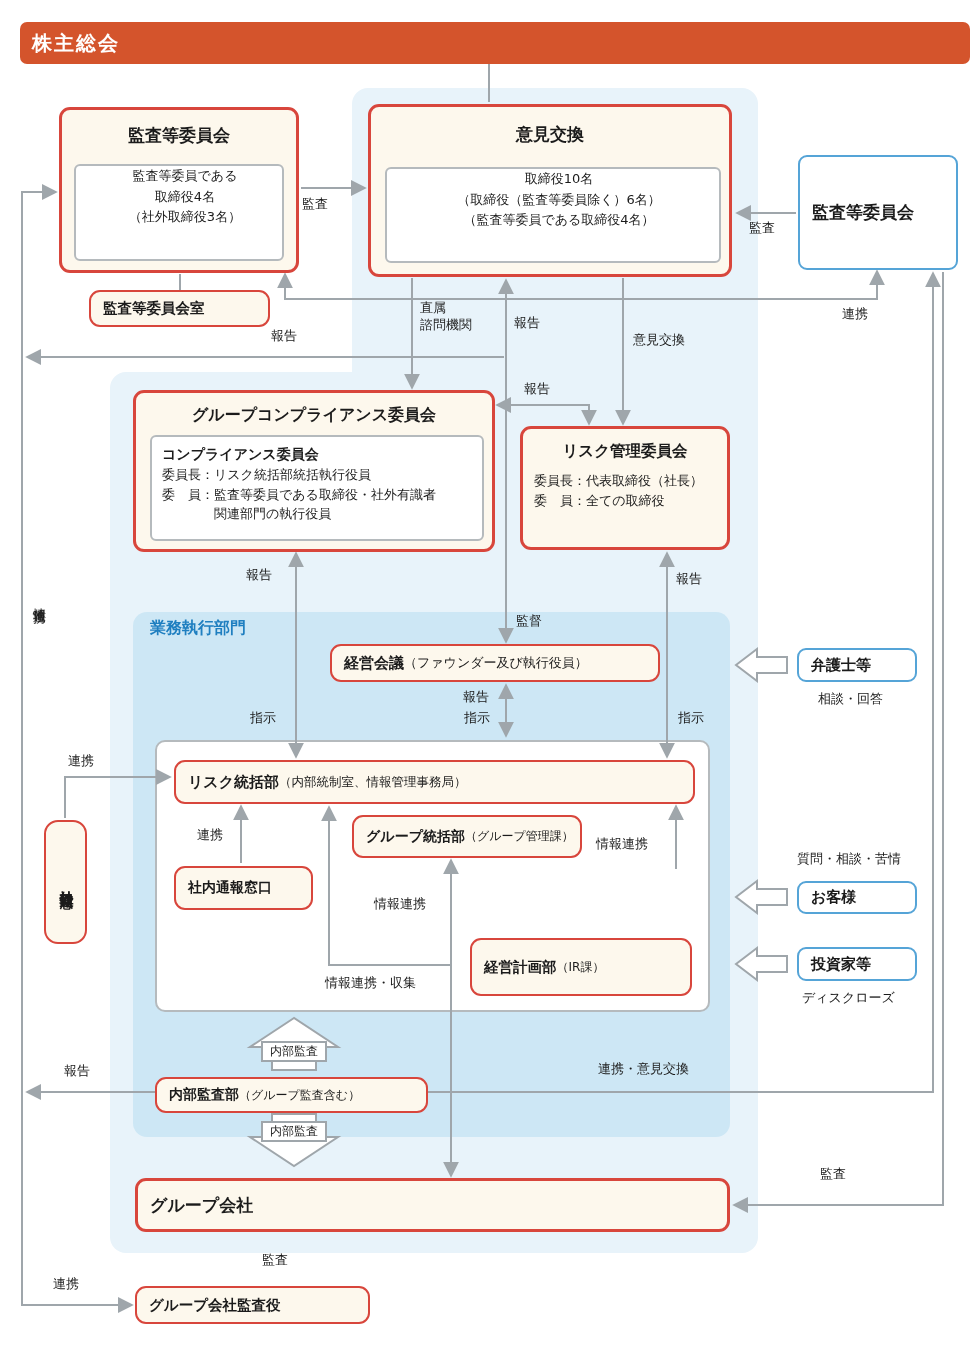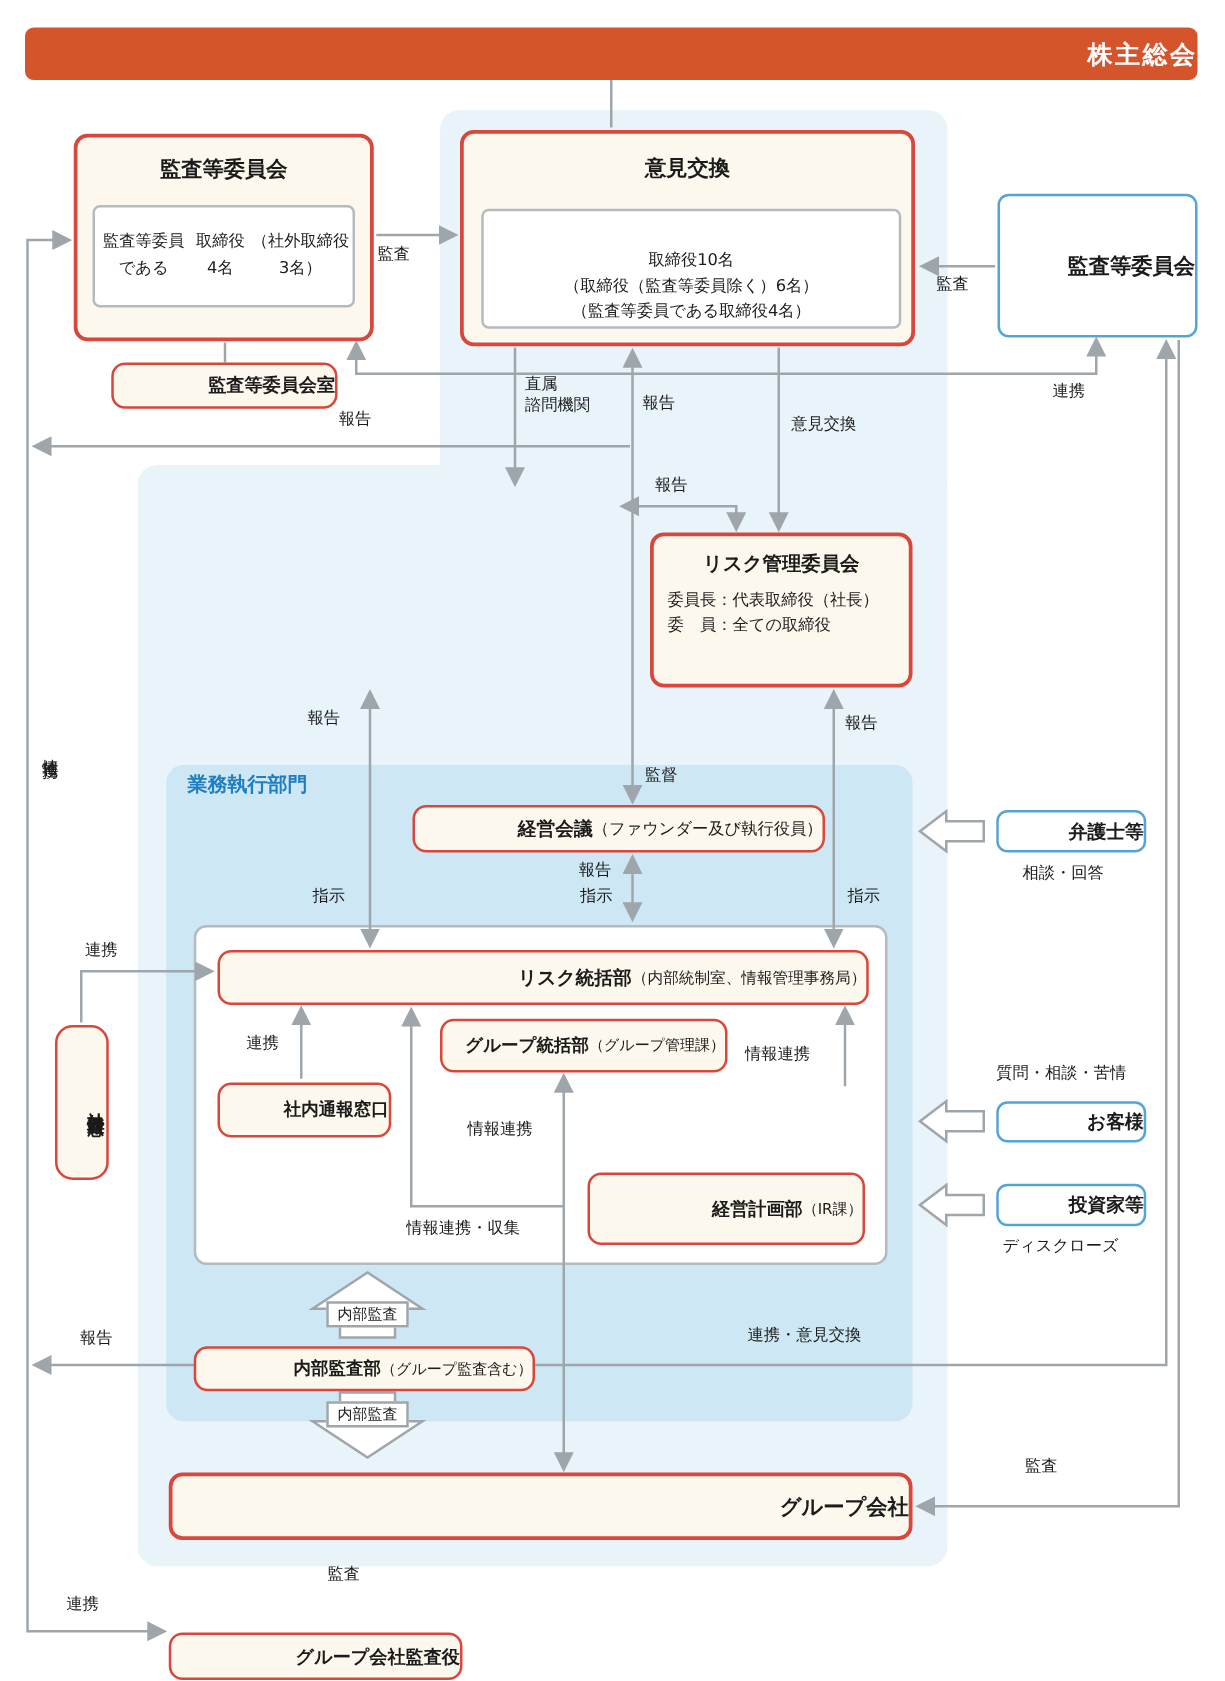--- a/index.html
+++ b/index.html
@@ -4,21 +4,21 @@
 <style>
   html,body{margin:0;padding:0;background:#fff;font-family:"DejaVu Sans","Liberation Sans",sans-serif;color:#1b1b1b;}
   #stage{position:relative;width:980px;height:1345px;background:#fff;overflow:hidden;}
   .abs{position:absolute;}
   .panel{background:#e8f3fa;border-radius:16px;}
   .panel-exec{background:#cde7f5;border-radius:14px;}
   .rbox{background:#fdf8ed;border:3px solid #d8463c;border-radius:11px;box-sizing:border-box;}
   .bbox{background:#fff;border:2px solid #55a4d7;border-radius:9px;box-sizing:border-box;}
   .subbox{background:#fff;border:2px solid #b5babd;border-radius:6px;box-sizing:border-box;}
   .wcont{background:#fff;border:2px solid #b5babd;border-radius:10px;box-sizing:border-box;}
-  .flexc{display:flex;align-items:center;justify-content:flex-end;}
+  .flexc{display:flex;align-items:center;justify-content:flex-start;padding-left:12px;}
   .ttl{font-weight:bold;font-size:17px;text-align:center;}
   .ttl16{font-weight:bold;font-size:16px;text-align:center;}
   .lbl{position:absolute;font-size:13px;white-space:pre-line;line-height:1.3;}
   .lbl-v{writing-mode:vertical-rl;text-orientation:upright;letter-spacing:1px;}
   .banner{background:#d4542c;border-radius:7px;color:#fff;font-weight:bold;font-size:20px;letter-spacing:2px;}
   .b15{font-weight:bold;font-size:15px;}
   .b14{font-weight:bold;font-size:14px;}
   .s13{font-size:13px;}
   .s12{font-size:12px;}
   .lines13{font-size:13px;line-height:1.58;text-align:center;}
@@ -75,21 +75,21 @@
       <polygon points="272,1114 316,1114 316,1137 338,1137 294,1166 250,1137 272,1137"></polygon>
     </g>
   </svg>
 
   <div class="abs banner flexc" style="left:20px;top:22px;width:938px;height:42px;">
     <span>株主総会</span>
   </div>
 
   <div class="abs rbox" style="left:59px;top:107px;width:240px;height:166px;">
     <div class="ttl" style="margin-top:14px;">監査等委員会</div>
-    <div class="abs subbox lines13 flexc" style="left:12px;top:54px;width:210px;height:82px;flex-direction:row;">
+    <div class="abs subbox lines13 flexc" style="left:12px;top:54px;width:210px;height:97px;flex-direction:column;">
       <div>監査等委員である</div>
       <div>取締役4名</div>
       <div>（社外取締役3名）</div>
     </div>
   </div>
 
   <div class="abs rbox" style="left:368px;top:104px;width:364px;height:173px;">
     <div class="ttl" style="margin-top:16px;">意見交換</div>
     <div class="abs subbox lines13 flexc" style="left:14px;top:60px;width:336px;height:96px;flex-direction:column;">
       <div>取締役10名</div>
@@ -99,20 +99,29 @@
   </div>
 
   <div class="abs bbox flexc" style="left:798px;top:155px;width:160px;height:115px;">
     <span class="ttl">監査等委員会</span>
   </div>
 
   <div class="abs rbox flexc" style="left:89px;top:290px;width:181px;height:37px;border-width:2.5px;">
     <span class="b14" style="font-size:14.5px;">監査等委員会室</span>
   </div>
 
+  <div class="abs rbox" style="left:133px;top:390px;width:362px;height:162px;">
+    <div class="ttl16" style="margin-top:12px;">グループコンプライアンス委員会</div>
+    <div class="abs subbox" style="left:14px;top:42px;width:334px;height:106px;padding:7px 10px;font-size:13px;line-height:1.5;">
+      <div class="b14">コンプライアンス委員会</div>
+      <div>委員長：リスク統括部統括執行役員</div>
+      <div>委　員：監査等委員である取締役・社外有識者</div>
+      <div style="padding-left:52px;">関連部門の執行役員</div>
+    </div>
+  </div>
 
   <div class="abs rbox" style="left:520px;top:426px;width:210px;height:124px;">
     <div class="ttl16" style="margin-top:12px;font-size:15.5px;">リスク管理委員会</div>
     <div style="margin:9px 0 0 11px;font-size:13px;line-height:1.55;">
       <div>委員長：代表取締役（社長）</div>
       <div>委　員：全ての取締役</div>
     </div>
   </div>
 
   <div class="abs execlbl" style="left:150px;top:618px;">業務執行部門</div>
@@ -151,21 +160,21 @@
 
   <div class="abs rbox flexc" style="left:155px;top:1077px;width:273px;height:36px;border-width:2.5px;">
     <span class="b14">内部監査部</span>
       <span class="s12">（グループ監査含む）</span>
   </div>
 
   <div class="abs rbox flexc" style="left:135px;top:1178px;width:595px;height:54px;">
     <span class="ttl">グループ会社</span>
   </div>
 
-  <div class="abs rbox flexc" style="left:135px;top:1286px;width:235px;height:38px;border-width:2.5px;margin-top:20px;">
+  <div class="abs rbox flexc" style="left:135px;top:1286px;width:235px;height:38px;border-width:2.5px;">
     <span class="b14" style="font-size:14.5px;">グループ会社監査役</span>
   </div>
 
   <div class="abs rbox flexc" style="left:44px;top:820px;width:43px;height:124px;border-width:2.5px;border-radius:14px;">
     <span class="b14 lbl-v">社外通報窓口</span>
   </div>
 
   <div class="abs bbox flexc" style="left:797px;top:648px;width:120px;height:34px;">
     <span class="b15">弁護士等</span>
   </div>

